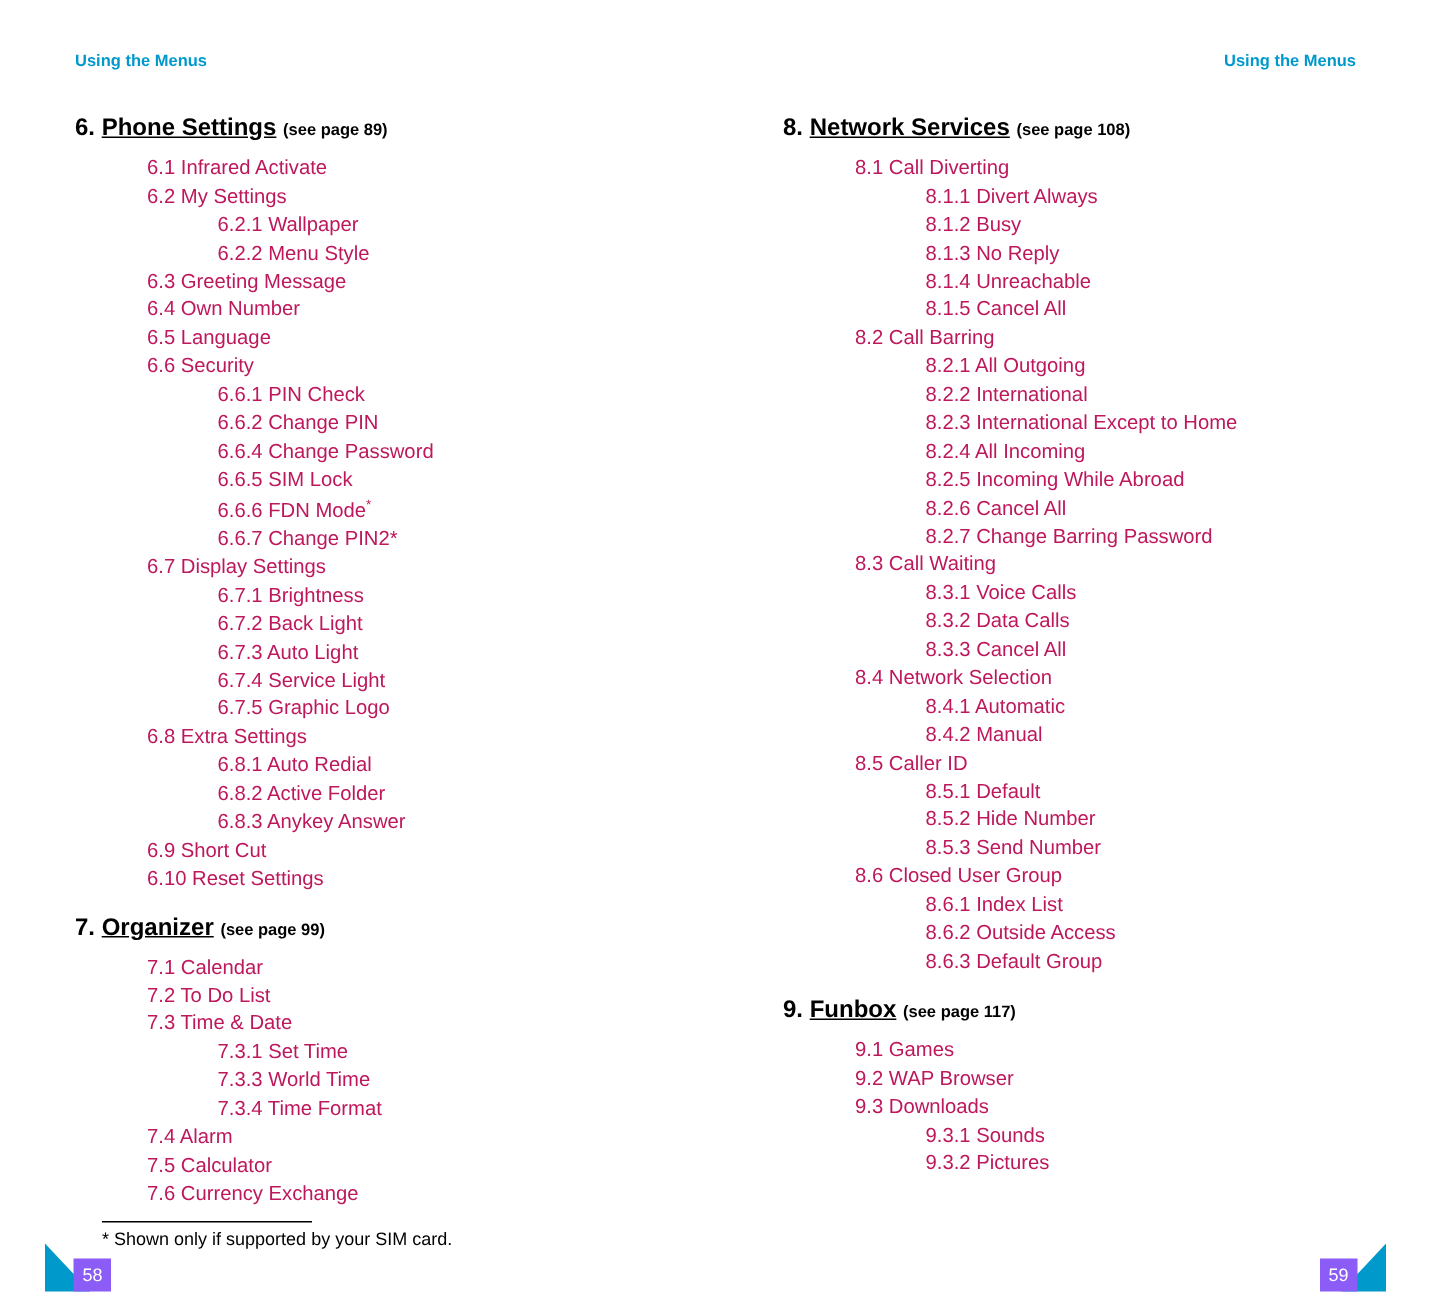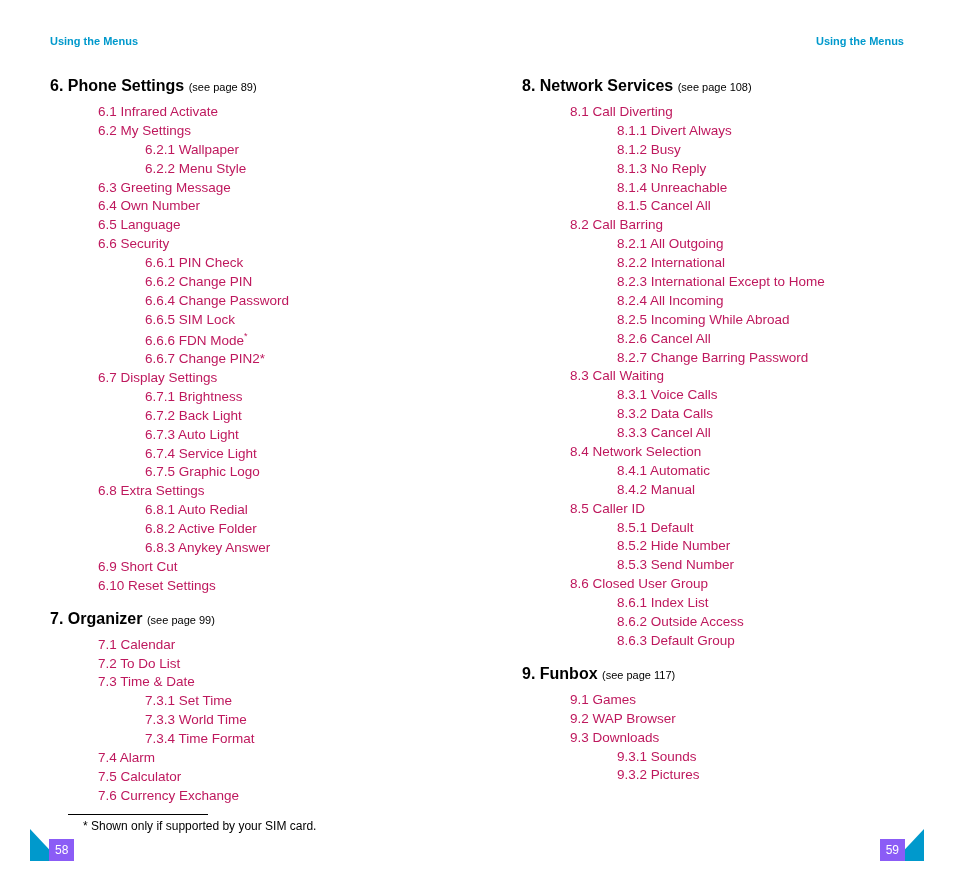--- a/index.html
+++ b/index.html
@@ -40,24 +40,25 @@
       margin-top: 14px;
     }
     .section-heading:first-of-type {
       margin-top: 0;
     }
     .heading-num {
       display: inline;
     }
     .heading-title {
       display: inline;
+      text-decoration: underline;
     }
     .page-ref {
       font-size: 11px;
-      font-weight: normal;
+      font-weight: bold;
     }
     .list {
       list-style: none;
       padding-left: 48px;
       font-size: 13.5px;
       line-height: 1.4;
       color: #be185d;
     }
     .sublist {
       list-style: none;
@@ -80,21 +81,21 @@
     }
     .footnote-line {
       border-top: 1px solid #000;
       width: 140px;
       margin-top: 8px;
       margin-left: 18px;
     }
     .footnote {
       font-size: 12px;
       margin-top: 4px;
-      margin-left: 33px;
+      margin-left: 18px;
     }
     .page-number-triangle {
       position: absolute;
       bottom: 15px;
       width: 0;
       height: 0;
     }
     .triangle-left {
       left: 30px;
       border-left: 0 solid transparent;

